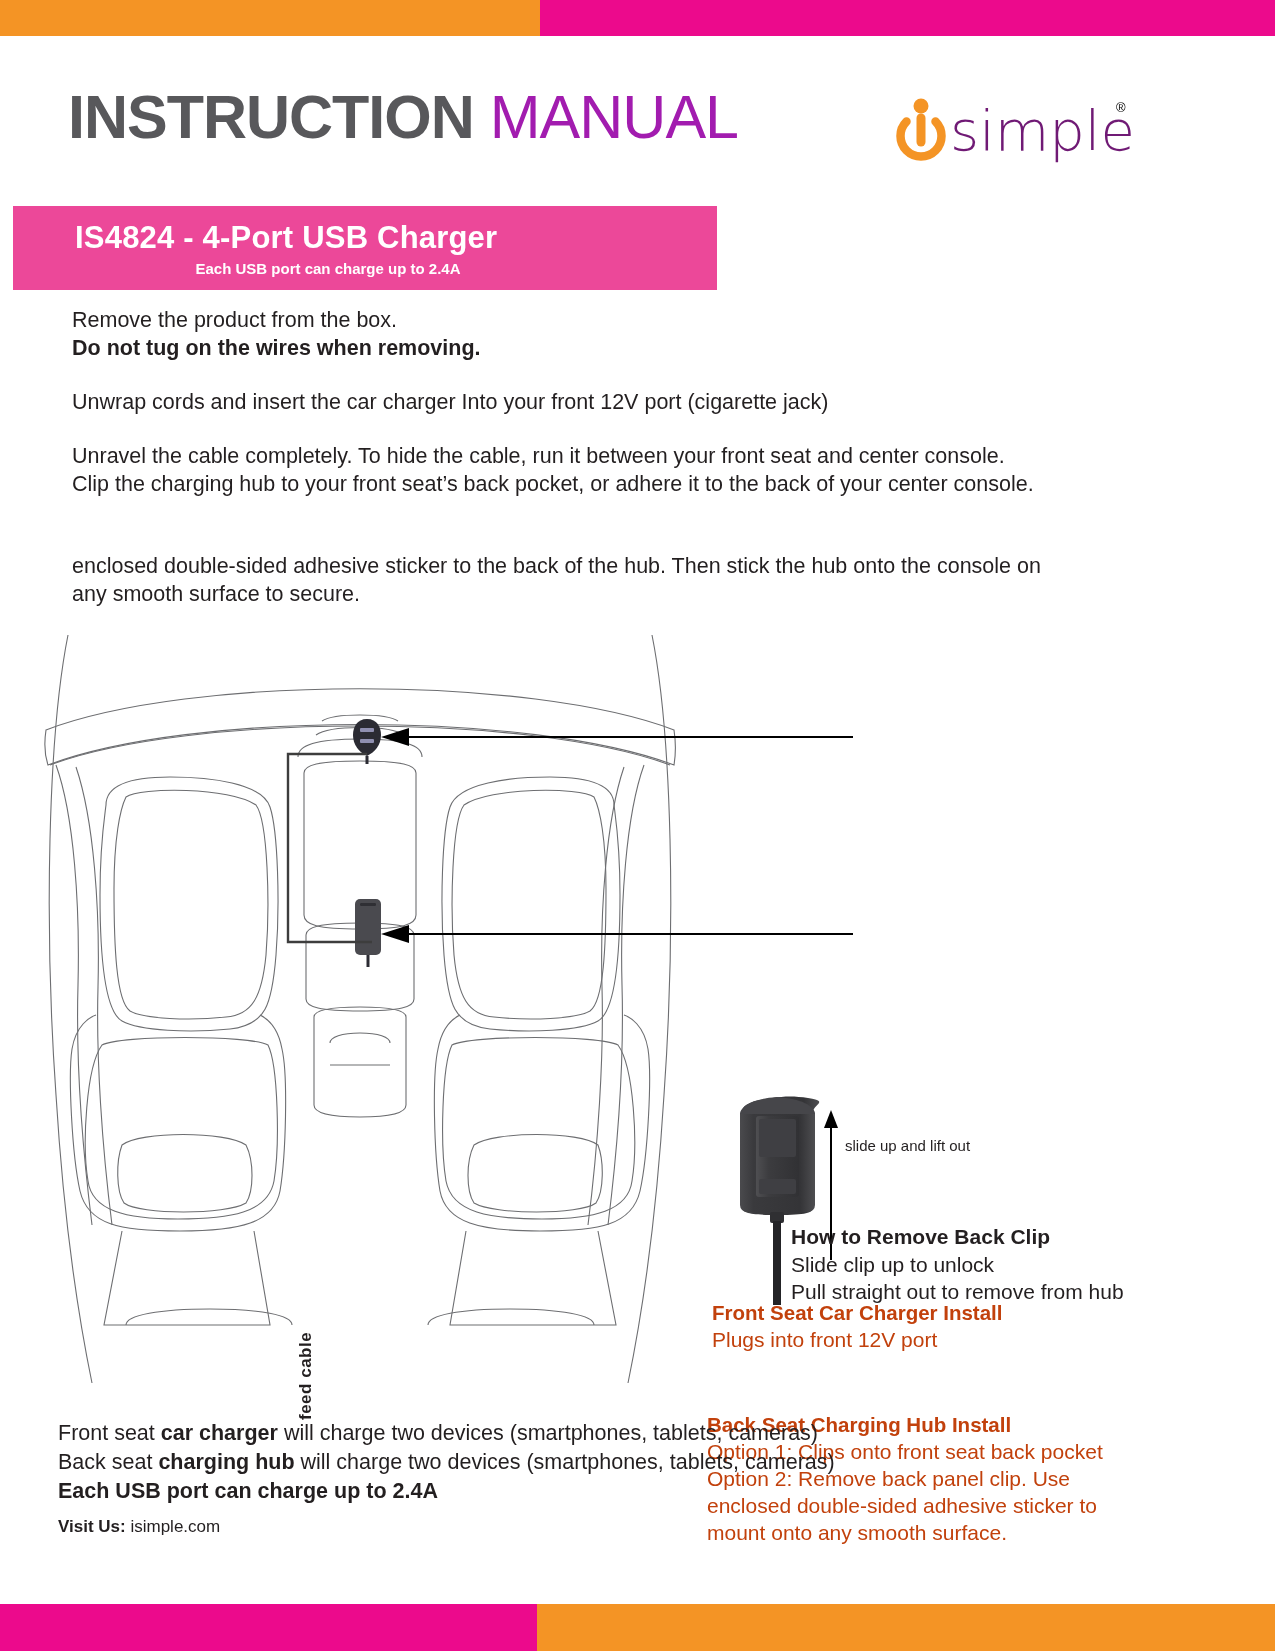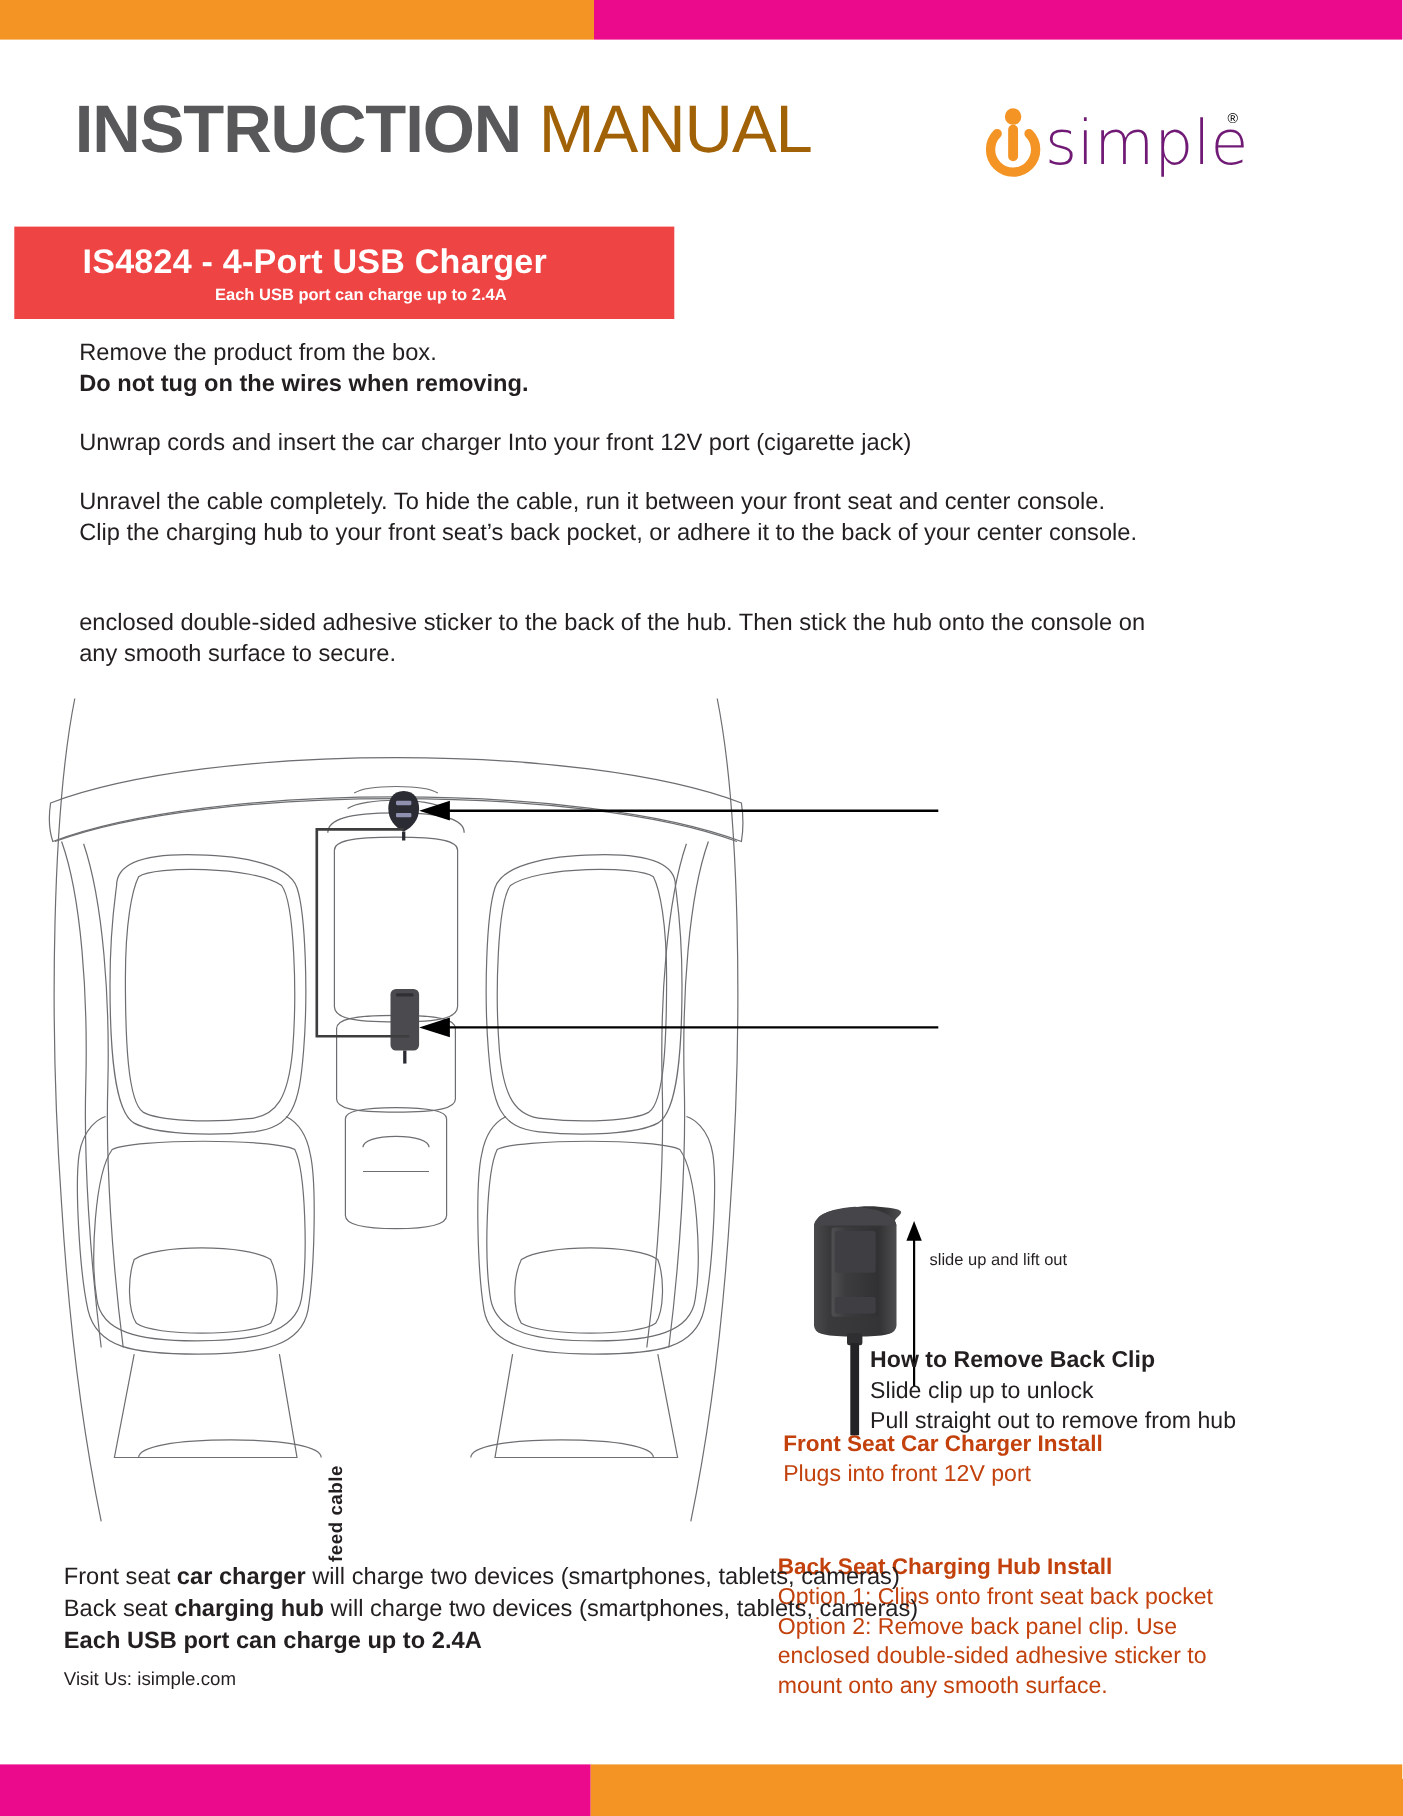--- a/index.html
+++ b/index.html
@@ -23,40 +23,40 @@
   .bottombar .seg-b{flex:1;height:100%;background:#F49425;}
 
   
   .header{position:absolute;left:0;top:80px;width:1275px;height:110px;}
   .title{
     position:absolute;left:68px;top:2px;
     font-size:61px;line-height:70px;letter-spacing:-1px;
     color:#58585b;white-space:nowrap;
   }
   .title b{font-weight:bold;color:#58585b;}
-  .title span.light{font-weight:normal;color:#a16207;}
+  .title span.light{font-weight:normal;color:#a21caf;}
 
   
   .logo{position:absolute;left:890px;top:12px;width:250px;height:84px;}
   .logo-i{position:absolute;left:0;top:6px;width:62px;height:66px;}
   .logo-word{
     position:absolute;left:60px;top:8px;
     font-size:56px;line-height:62px;
     color:#701a75;font-weight:300;letter-spacing:0px;
     font-family:"DejaVu Sans", sans-serif;
   }
   .logo-reg{
     position:absolute;left:226px;top:8px;
     font-size:13px;color:#000;
   }
 
   
   .banner{
-    position:absolute;left:13px;top:206px;width:600px;height:84px;
-    background:#ef4444;
+    position:absolute;left:13px;top:206px;width:704px;height:84px;
+    background:#ec4899;
   }
   .banner-title{
     position:absolute;left:62px;top:14px;
     color:#ffffff;font-weight:bold;font-size:31px;line-height:36px;
     letter-spacing:0.2px;white-space:nowrap;
   }
   .banner-sub{
     position:absolute;left:0;top:54px;width:600px;
     text-align:center;color:#ffffff;font-weight:bold;
     font-size:15px;line-height:18px;
@@ -97,21 +97,21 @@
     font-size:21px;line-height:27px;color:#231f20;font-weight:300;
   }
   .remove-block .ct{font-weight:bold;font-size:21px;display:block;line-height:29px;}
 
   
   .summary{position:absolute;left:58px;top:1419px;width:1170px;}
   .summary p{margin:0;font-size:21.5px;line-height:29px;color:#231f20;font-weight:300;}
   .summary b{font-weight:bold;}
   .summary .strong-line{font-weight:bold;}
   .visit{position:absolute;left:58px;top:1516px;font-size:17px;line-height:22px;color:#231f20;font-weight:300;}
-  .visit b{font-weight:normal;}
+  .visit b{font-weight:bold;}
 </style>
 </head>
 <body>
 
 <div class="page">
 
   <div class="topbar">
     <div class="seg-a"></div>
     <div class="seg-b"></div>
   </div>

